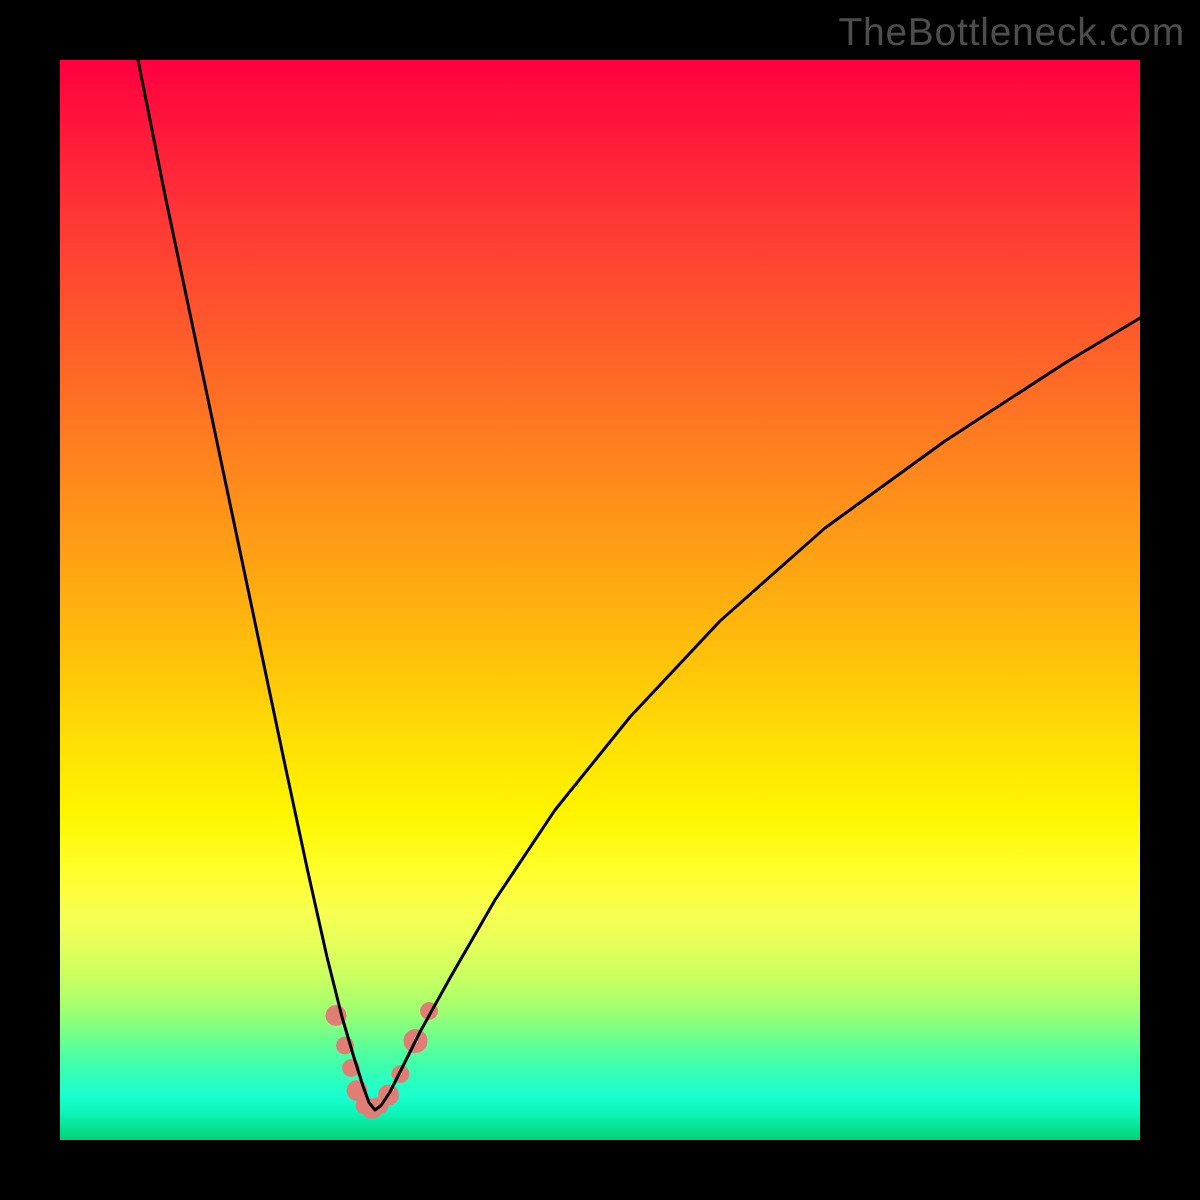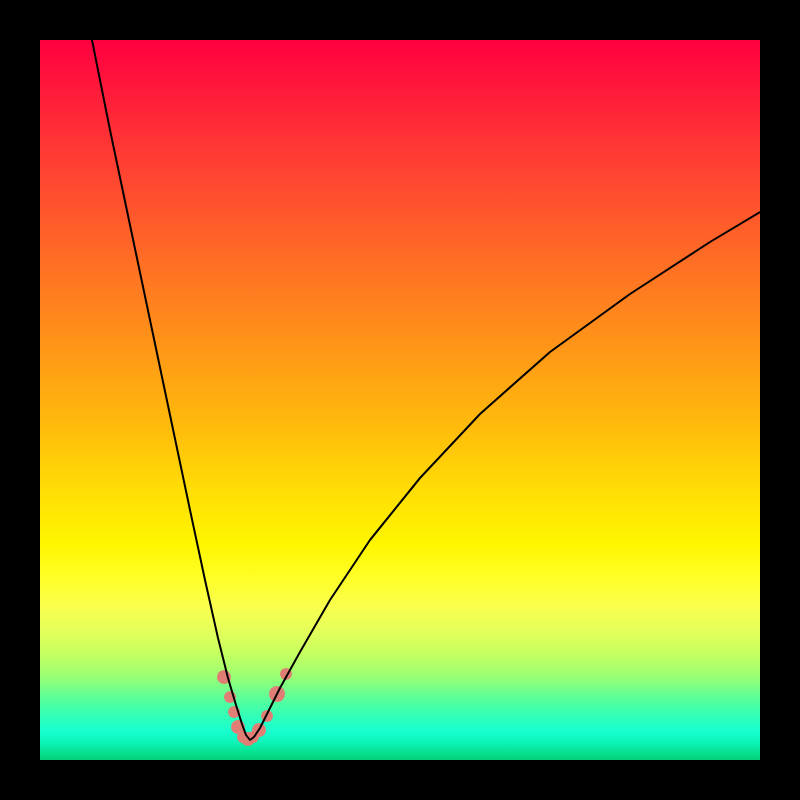--- a/index.html
+++ b/index.html
@@ -79,20 +79,21 @@
   }
   .dip-marks {
     fill: #e07e76;
     stroke: none;
   }
 </style>
 </head>
 <body>
 
 <div class="frame">
+  <div class="watermark">TheBottleneck.com</div>
 
   <div class="plot-area">
     <div class="gradient-bg"></div>
 
     <svg class="curve-svg" viewBox="0 0 720 720">
       <g class="dip-marks" id="dip-group">
           <circle cx="184" cy="637" r="7"></circle>
           <circle cx="190" cy="657" r="6"></circle>
           <circle cx="194" cy="672" r="6"></circle>
           <circle cx="198" cy="687" r="7"></circle>

